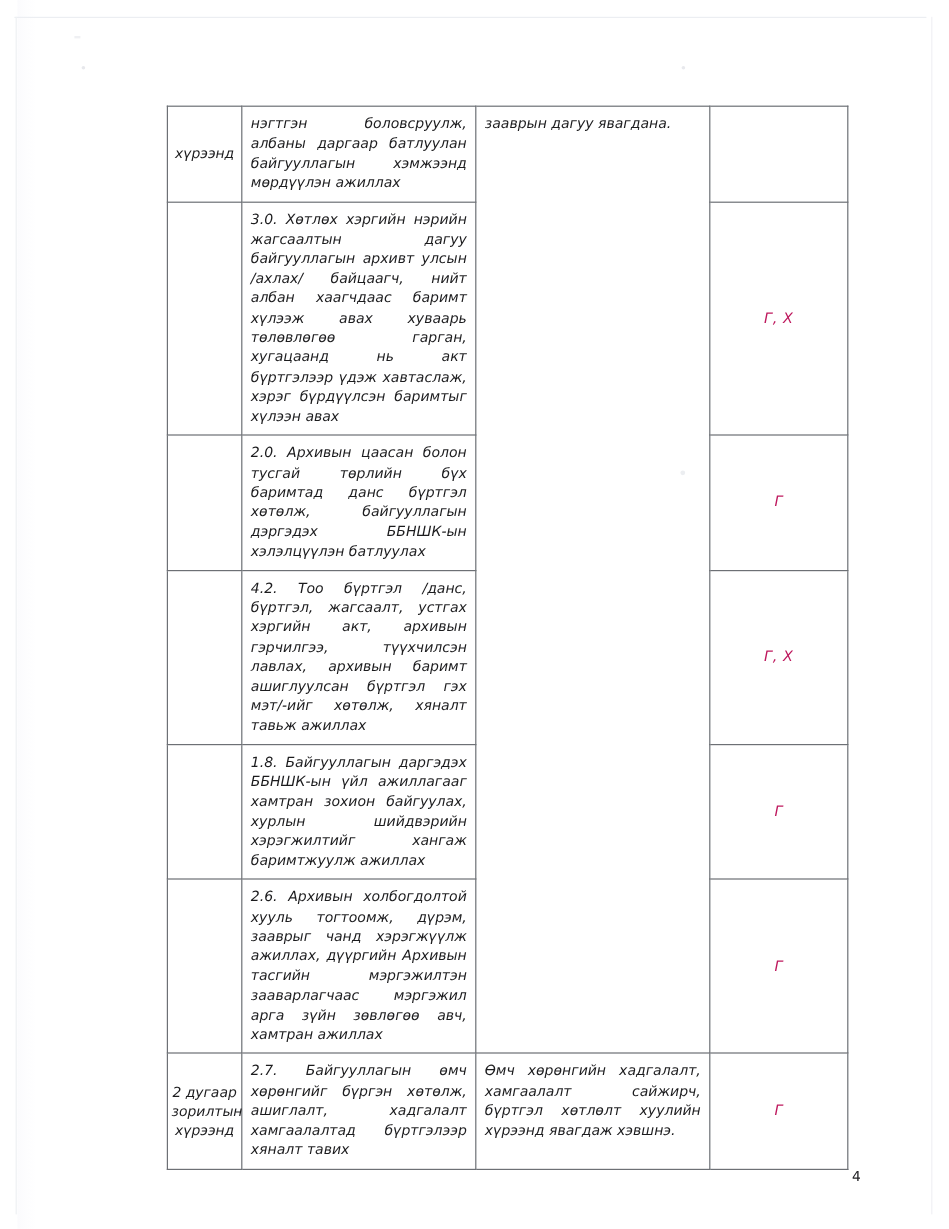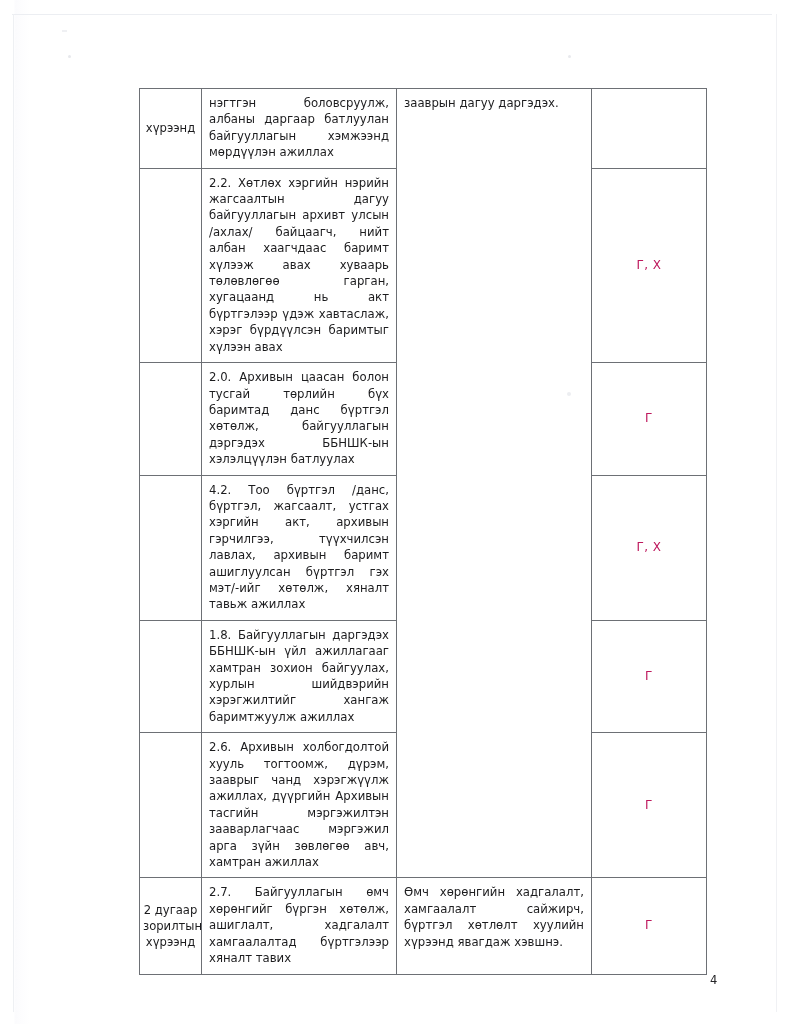--- a/index.html
+++ b/index.html
@@ -118,20 +118,21 @@
     vertical-align: middle;
     font-size: 12px;
     letter-spacing: 0.5px;
     color: #be185d;
   }
   td.blank-cell { }
 
   .cell-text {
     display: block;
     white-space: pre-wrap;
+    font-style: italic;
   }
 
   
   .page-number {
     position: absolute;
     left: 710px;
     top: 973px;
     font-size: 11.5px;
     color: #242427;
     font-family: "DejaVu Sans", sans-serif;
@@ -160,33 +161,33 @@
   <tbody>
 
     <tr>
       <td class="goal-cell">
           <span class="cell-text">хүрээнд</span>
         </td>
       <td class="act-cell">
           <span class="cell-text">нэгтгэн боловсруулж, албаны даргаар батлуулан байгууллагын хэмжээнд мөрдүүлэн ажиллах</span>
         </td>
       <td class="result-cell" rowspan="6">
-          <span class="cell-text">зааврын дагуу даргэдэх.</span>
+          <span class="cell-text">зааврын дагуу явагдана.</span>
         </td>
       <td class="mark-cell blank-cell">
           <span class="cell-text"></span>
         </td>
     </tr>
 
     <tr>
       <td class="goal-cell">
           <span class="cell-text"></span>
         </td>
       <td class="act-cell">
-          <span class="cell-text">2.2. Хөтлөх хэргийн нэрийн жагсаалтын дагуу байгууллагын архивт улсын /ахлах/ байцаагч, нийт албан хаагчдаас баримт хүлээж авах хуваарь төлөвлөгөө гарган, хугацаанд нь акт бүртгэлээр үдэж хавтаслаж, хэрэг бүрдүүлсэн баримтыг хүлээн авах</span>
+          <span class="cell-text">3.0. Хөтлөх хэргийн нэрийн жагсаалтын дагуу байгууллагын архивт улсын /ахлах/ байцаагч, нийт албан хаагчдаас баримт хүлээж авах хуваарь төлөвлөгөө гарган, хугацаанд нь акт бүртгэлээр үдэж хавтаслаж, хэрэг бүрдүүлсэн баримтыг хүлээн авах</span>
         </td>
       <td class="mark-cell">
           <span class="cell-text">Г, Х</span>
         </td>
     </tr>
 
     <tr>
       <td class="goal-cell">
           <span class="cell-text"></span>
         </td>

